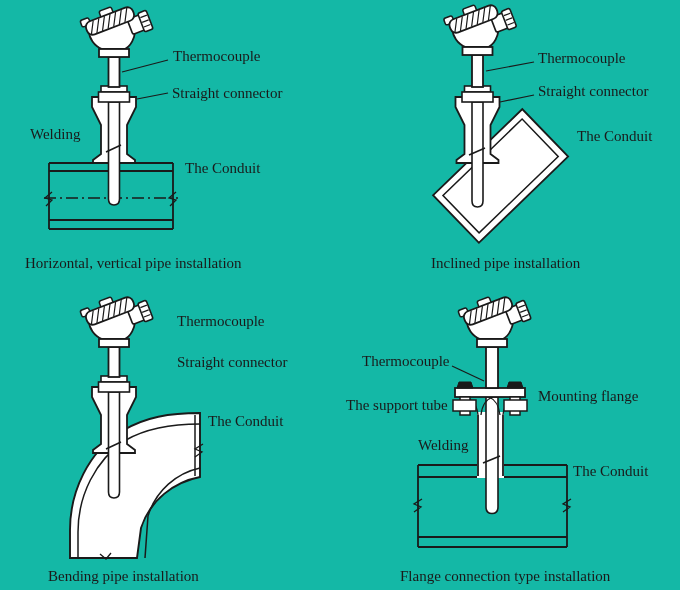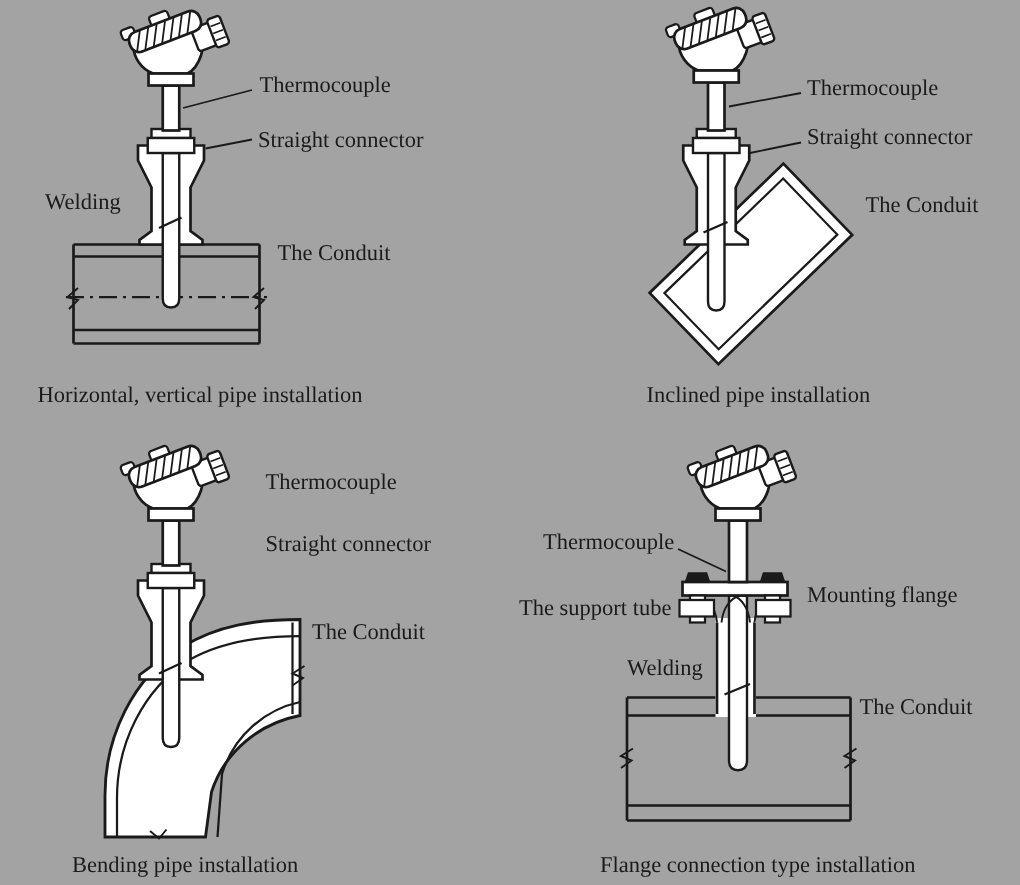--- a/index.html
+++ b/index.html
@@ -1,16 +1,16 @@
 <!DOCTYPE html>
 <html><head>
 <meta charset="utf-8">
 <style>
   html,body{margin:0;padding:0;background:#f8f8f8;}
-  .stage{width:680px;height:590px;position:relative;background:#a3a3a3;overflow:hidden;}
+  .stage{width:680px;height:590px;position:relative;background:#14b8a6;overflow:hidden;}
   svg{display:block;}
   svg text{font-family:"Liberation Serif",serif;font-size:15px;fill:#1a1a1a;}
   .ln{stroke:#1a1a1a;fill:none;}
   .shape{stroke:#1a1a1a;fill:#ffffff;}
   .solid{fill:#1a1a1a;stroke:#1a1a1a;}
 </style>
 </head>
 <body>
 
 <div class="stage">

